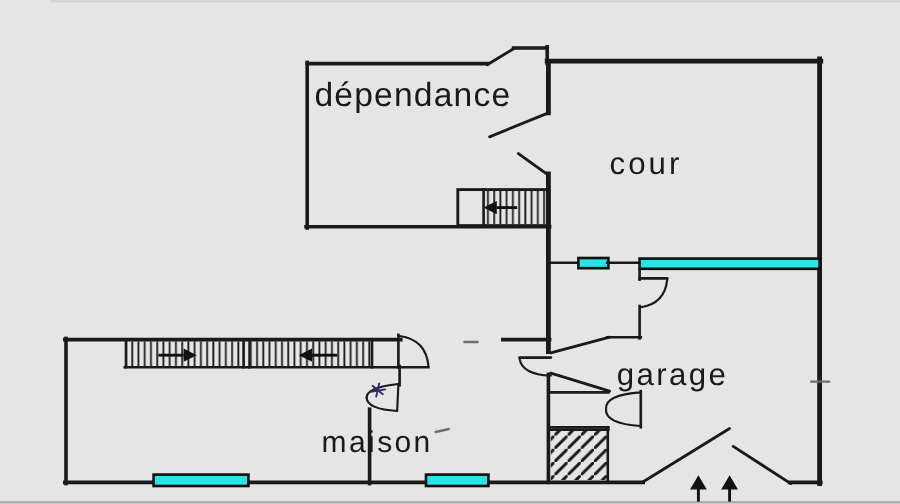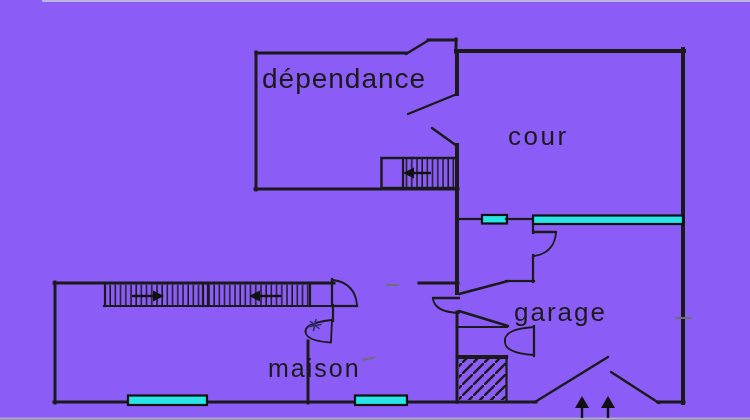--- a/index.html
+++ b/index.html
@@ -1,16 +1,16 @@
 <!DOCTYPE html>
 <html><head>
 <meta charset="utf-8">
 <style>
   html,body{margin:0;padding:0;background:#ffffff;}
-  .canvas{position:relative;width:750px;height:420px;background:#8b5cf6;overflow:hidden;
+  .canvas{position:relative;width:750px;height:420px;background:#e5e5e5;overflow:hidden;
           font-family:"Liberation Sans",sans-serif;}
   svg{display:block;}
   .wall{stroke:#1a1a1a;fill:none;stroke-linecap:square;}
   .thin{stroke-width:2.2;}
   .mid{stroke-width:3;}
   .thick{stroke-width:4;}
   .leaf{stroke:#1a1a1a;stroke-width:2.4;fill:none;stroke-linecap:round;}
   .arc{stroke:#1a1a1a;stroke-width:1.8;fill:none;stroke-linecap:round;}
   .winframe{stroke:#111111;stroke-width:2.2;}
   .stairbox{stroke:#1a1a1a;stroke-width:2.4;fill:none;}

